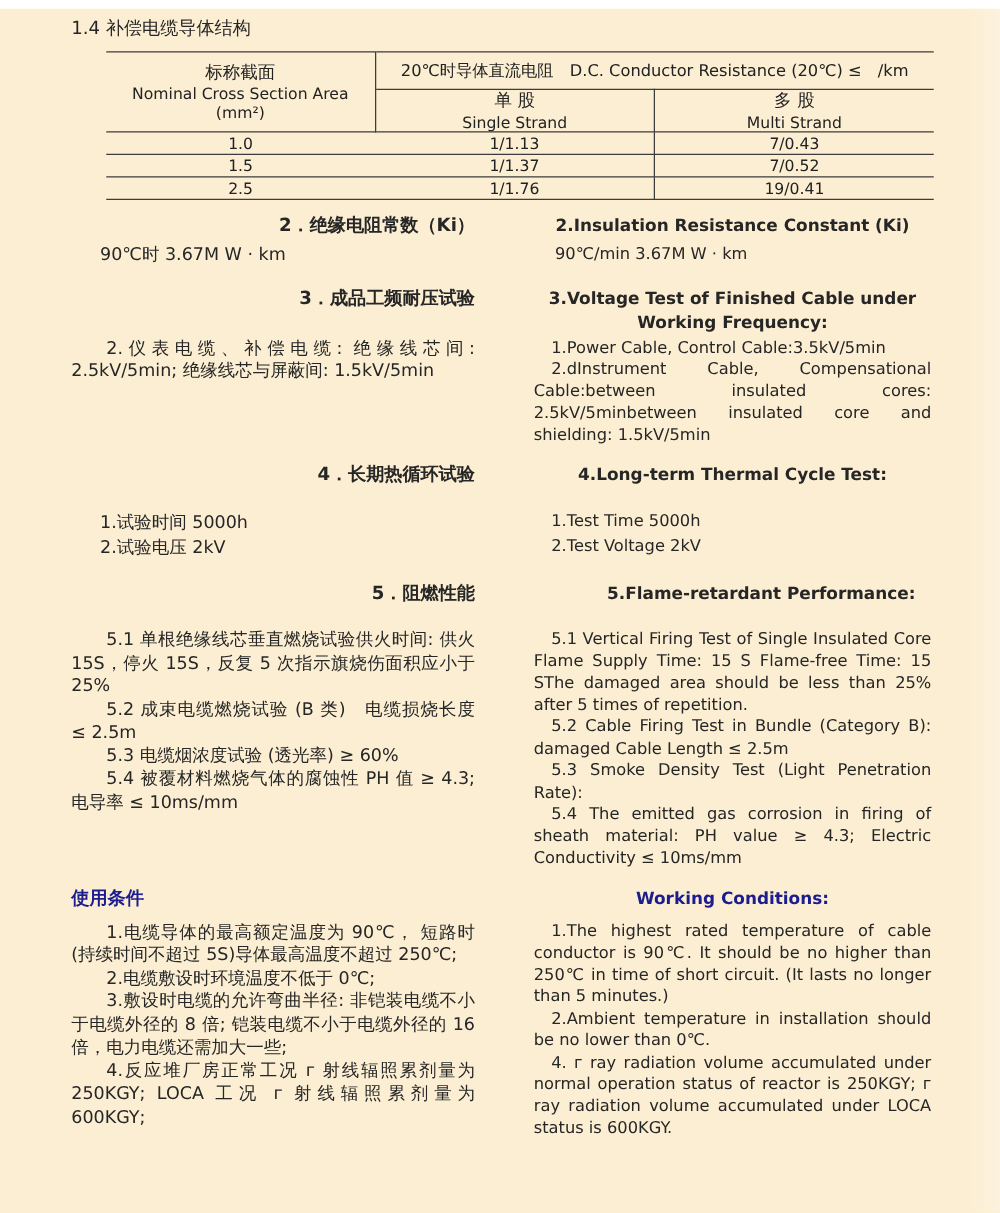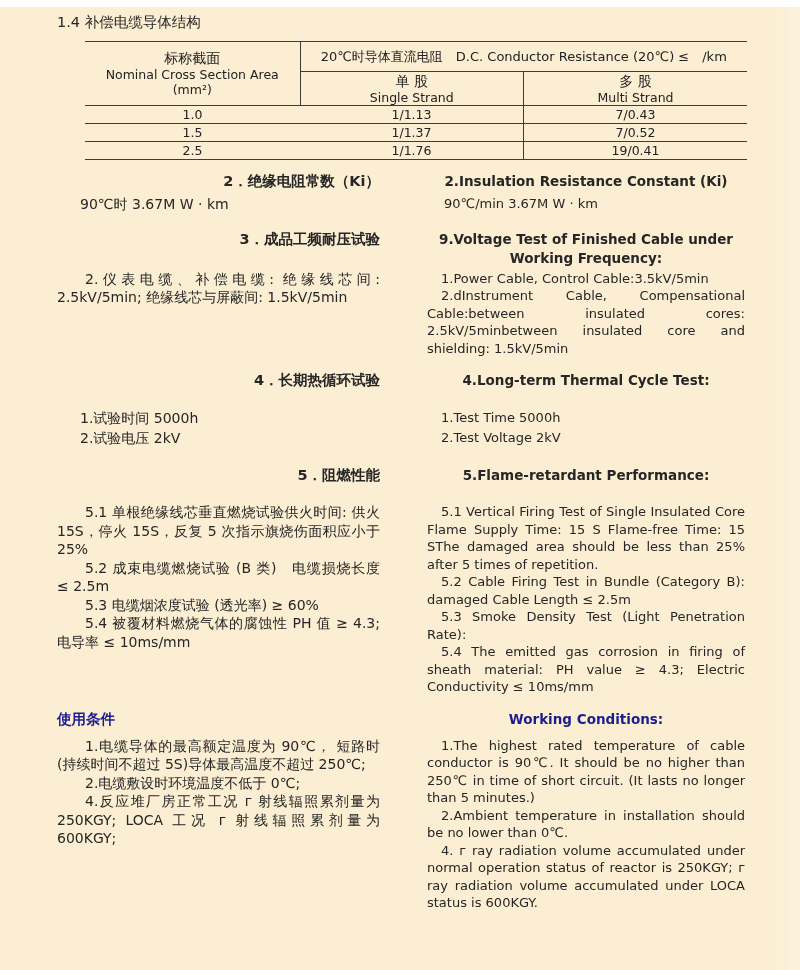--- a/index.html
+++ b/index.html
@@ -49,21 +49,21 @@
   .left-align { text-align:left; }
 
   
   .zh-b { font-size:14px; line-height:18.5px; text-align:justify; }
   .en-b { font-size:13px; line-height:17.5px; text-align:justify; }
   .zh-b p { text-indent:2em; }
   .en-b p { text-indent:14px; }
   .zh-b p.noj, .en-b p.noj { text-align:left; }
   .mt4 { margin-top:4px; } .mt2 { margin-top:2px; } .mt6 { margin-top:18px; }
   .mt8 { margin-top:8px; } .mt12 { margin-top:12px; }
-  .mt14 { margin-top:14px; } .mt16 { margin-top:16px; } .mt18 { margin-top:18px; }
+  .mt14 { margin-top:14px; } .mt16 { margin-top:16px; } .mt18 { margin-top:18px;gap:23px; }
   .lh20 p { line-height:20px; }
 </style>
 </head>
 <body>
 
 <div class="top-strip"></div>
 
 <div class="titles">
   <div class="title-zh">1.4 补偿电缆导体结构</div>
 </div>
@@ -114,21 +114,21 @@
   <div class="L zh-b">
       <p class="noj" style="text-indent:23px">90℃时   3.67M W · km</p>
     </div>
   <div class="R en-b">
       <p class="noj" style="text-indent:17px">90℃/min    3.67M W · km</p>
     </div>
 </div>
 
 <div class="sec mt16">
   <div class="L zh-h">3．成品工频耐压试验</div>
-  <div class="R en-h">9.Voltage Test of Finished Cable under Working Frequency:</div>
+  <div class="R en-h">3.Voltage Test of Finished Cable under Working Frequency:</div>
 </div>
 <div class="sec mt2">
   <div class="L zh-b">
     <p>2.仪表电缆、补偿电缆:  绝缘线芯间:  2.5kV/5min;  绝缘线芯与屏蔽间:  1.5kV/5min</p>
   </div>
   <div class="R en-b">
     <p>1.Power Cable, Control Cable:3.5kV/5min</p>
     <p>2.dInstrument Cable, Compensational Cable:between insulated cores: 2.5kV/5minbetween insulated core and shielding: 1.5kV/5min</p>
   </div>
 </div>
@@ -168,20 +168,21 @@
 </div>
 
 <div class="sec mt14">
   <div class="L zh-h blue left-align">使用条件</div>
   <div class="R en-h blue">Working Conditions:</div>
 </div>
 <div class="sec mt8">
   <div class="L zh-b">
     <p>1.电缆导体的最高额定温度为 90℃， 短路时(持续时间不超过 5S)导体最高温度不超过 250℃;</p>
     <p>2.电缆敷设时环境温度不低于 0℃;</p>
+    <p>3.敷设时电缆的允许弯曲半径:  非铠装电缆不小于电缆外径的 8 倍;  铠装电缆不小于电缆外径的 16 倍，电力电缆还需加大一些;</p>
     <p>4.反应堆厂房正常工况 г 射线辐照累剂量为 250KGY; LOCA 工况 г 射线辐照累剂量为 600KGY;</p>
   </div>
   <div class="R en-b">
     <p>1.The highest rated temperature of cable conductor is 90℃. It should be no higher than 250℃ in time of short circuit. (It lasts no longer than 5 minutes.)</p>
     <p>2.Ambient temperature in installation should be no lower than 0℃.</p>
     <p>4. г ray radiation volume accumulated under normal operation status of reactor is 250KGY;  г ray radiation volume accumulated under LOCA status is 600KGY.</p>
   </div>
 </div>
 
 <div class="edge-fade"></div>

